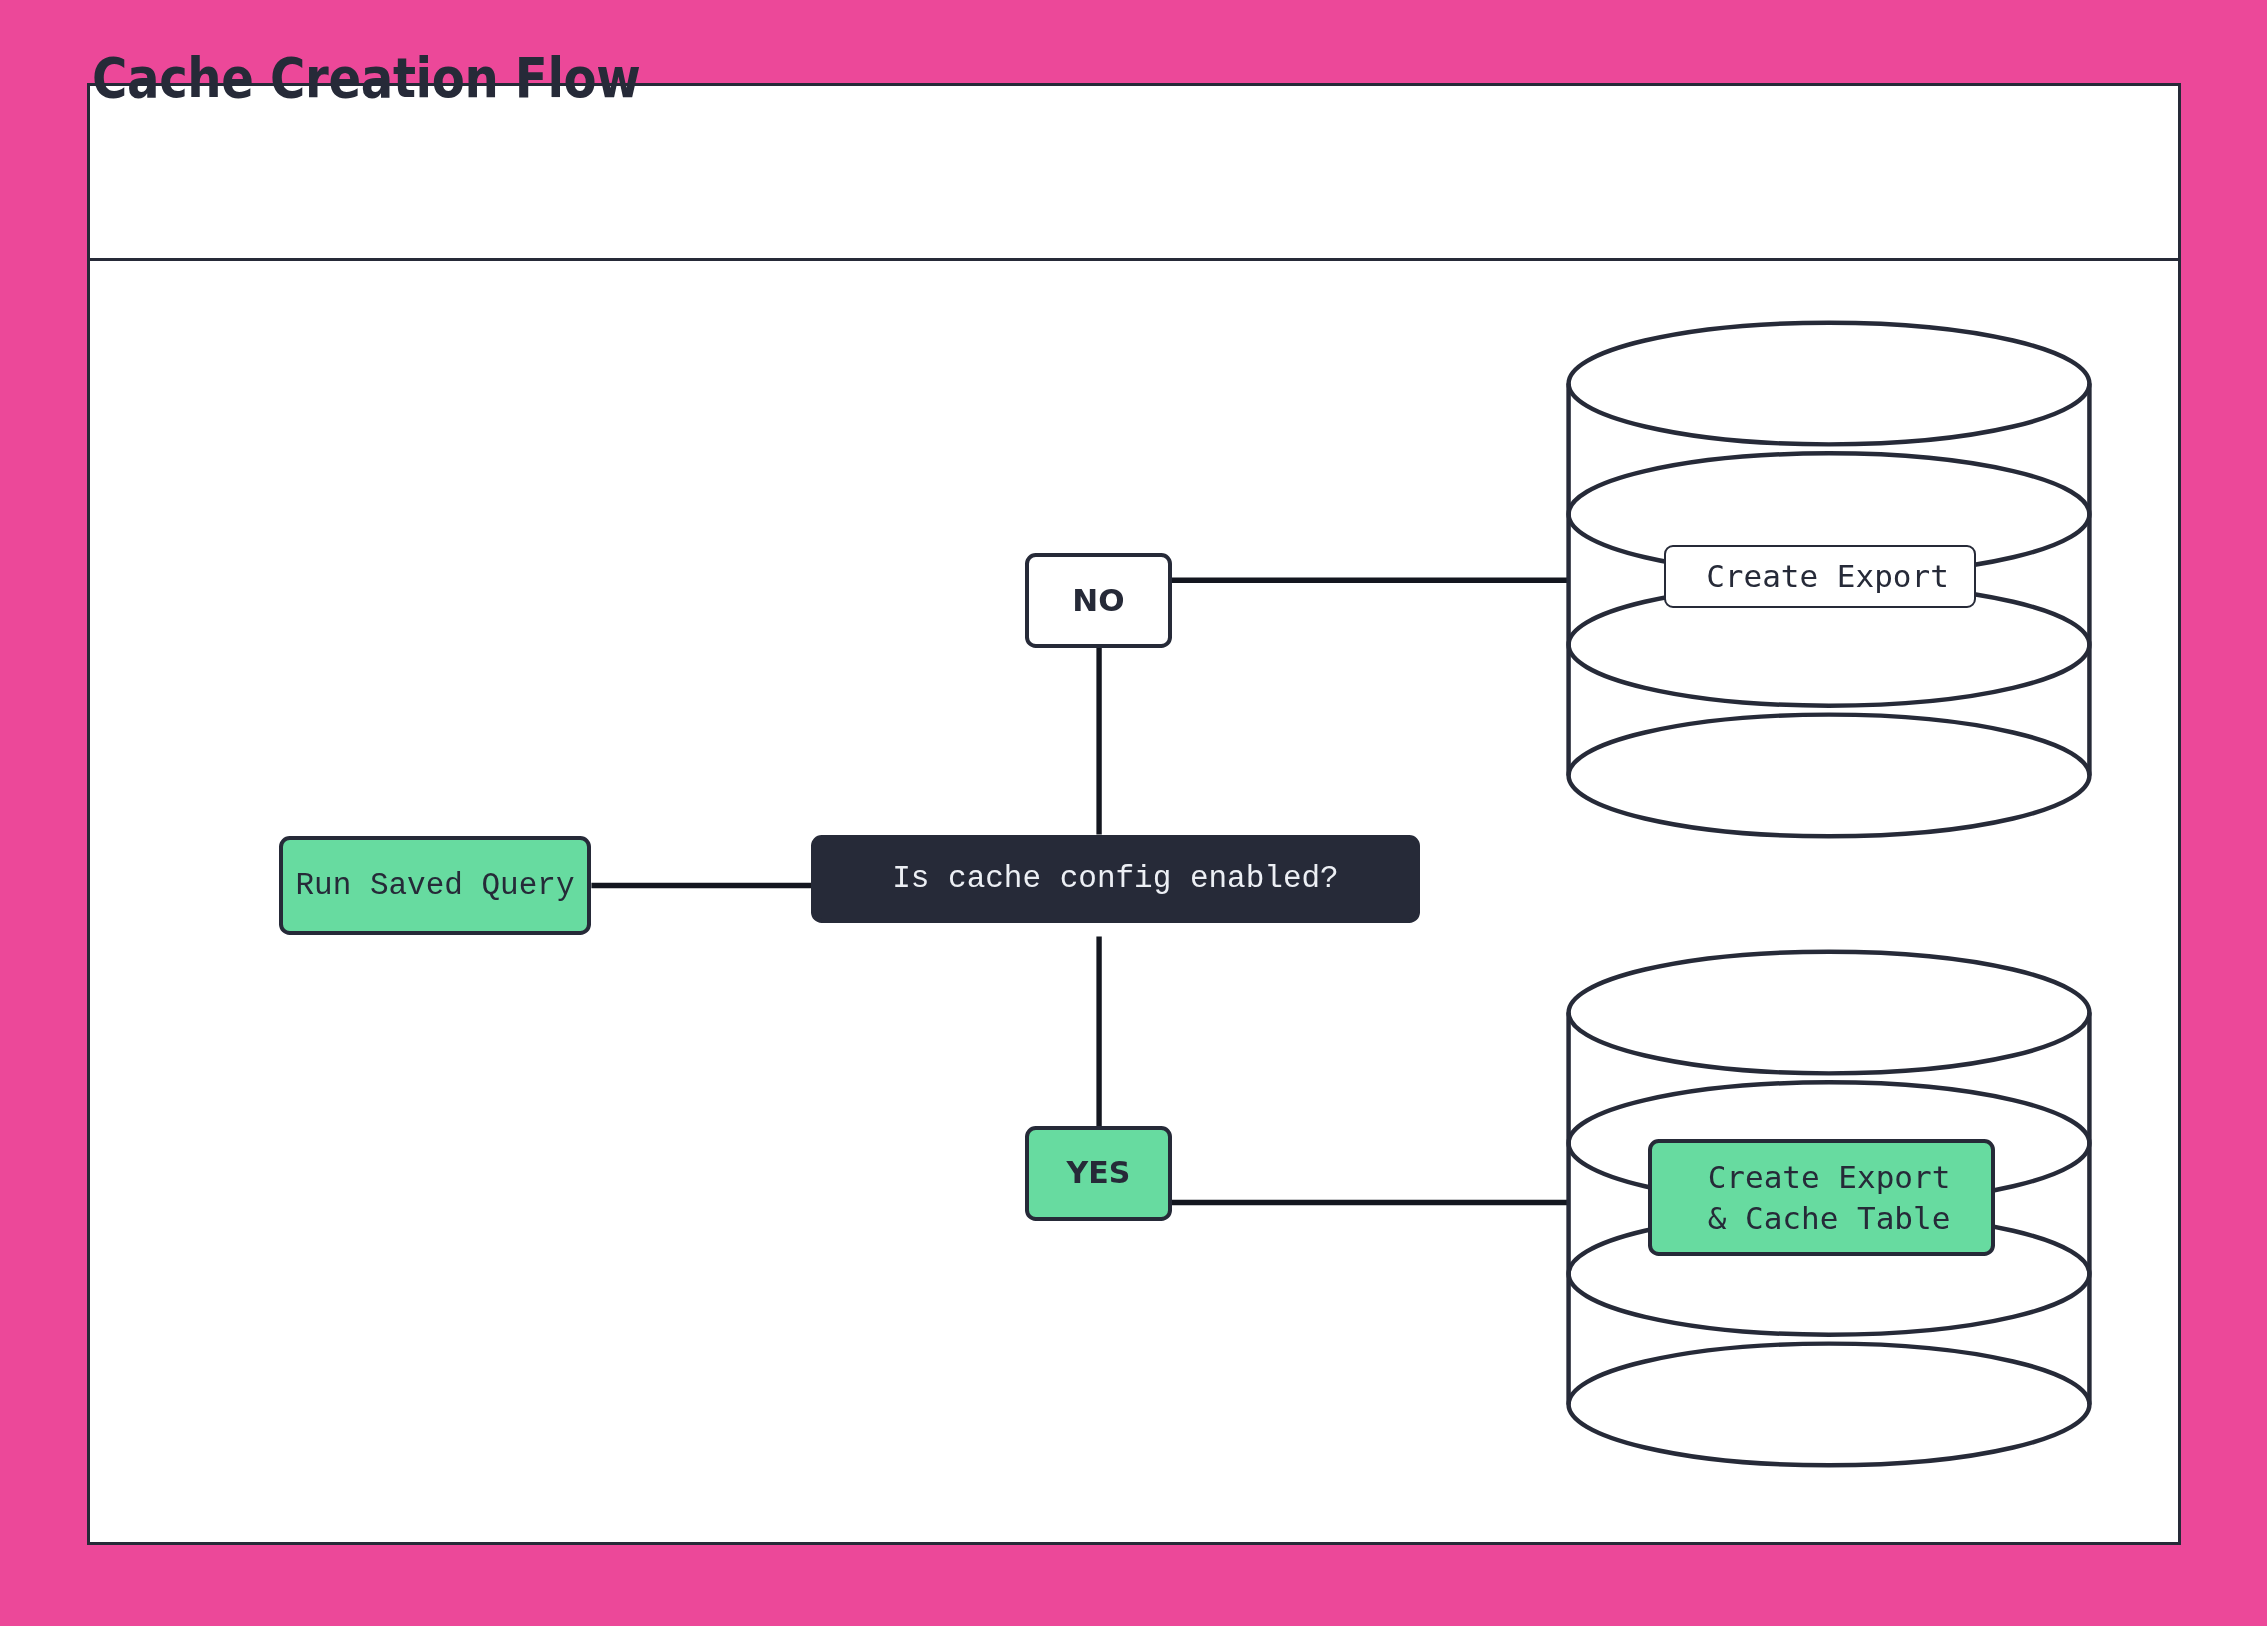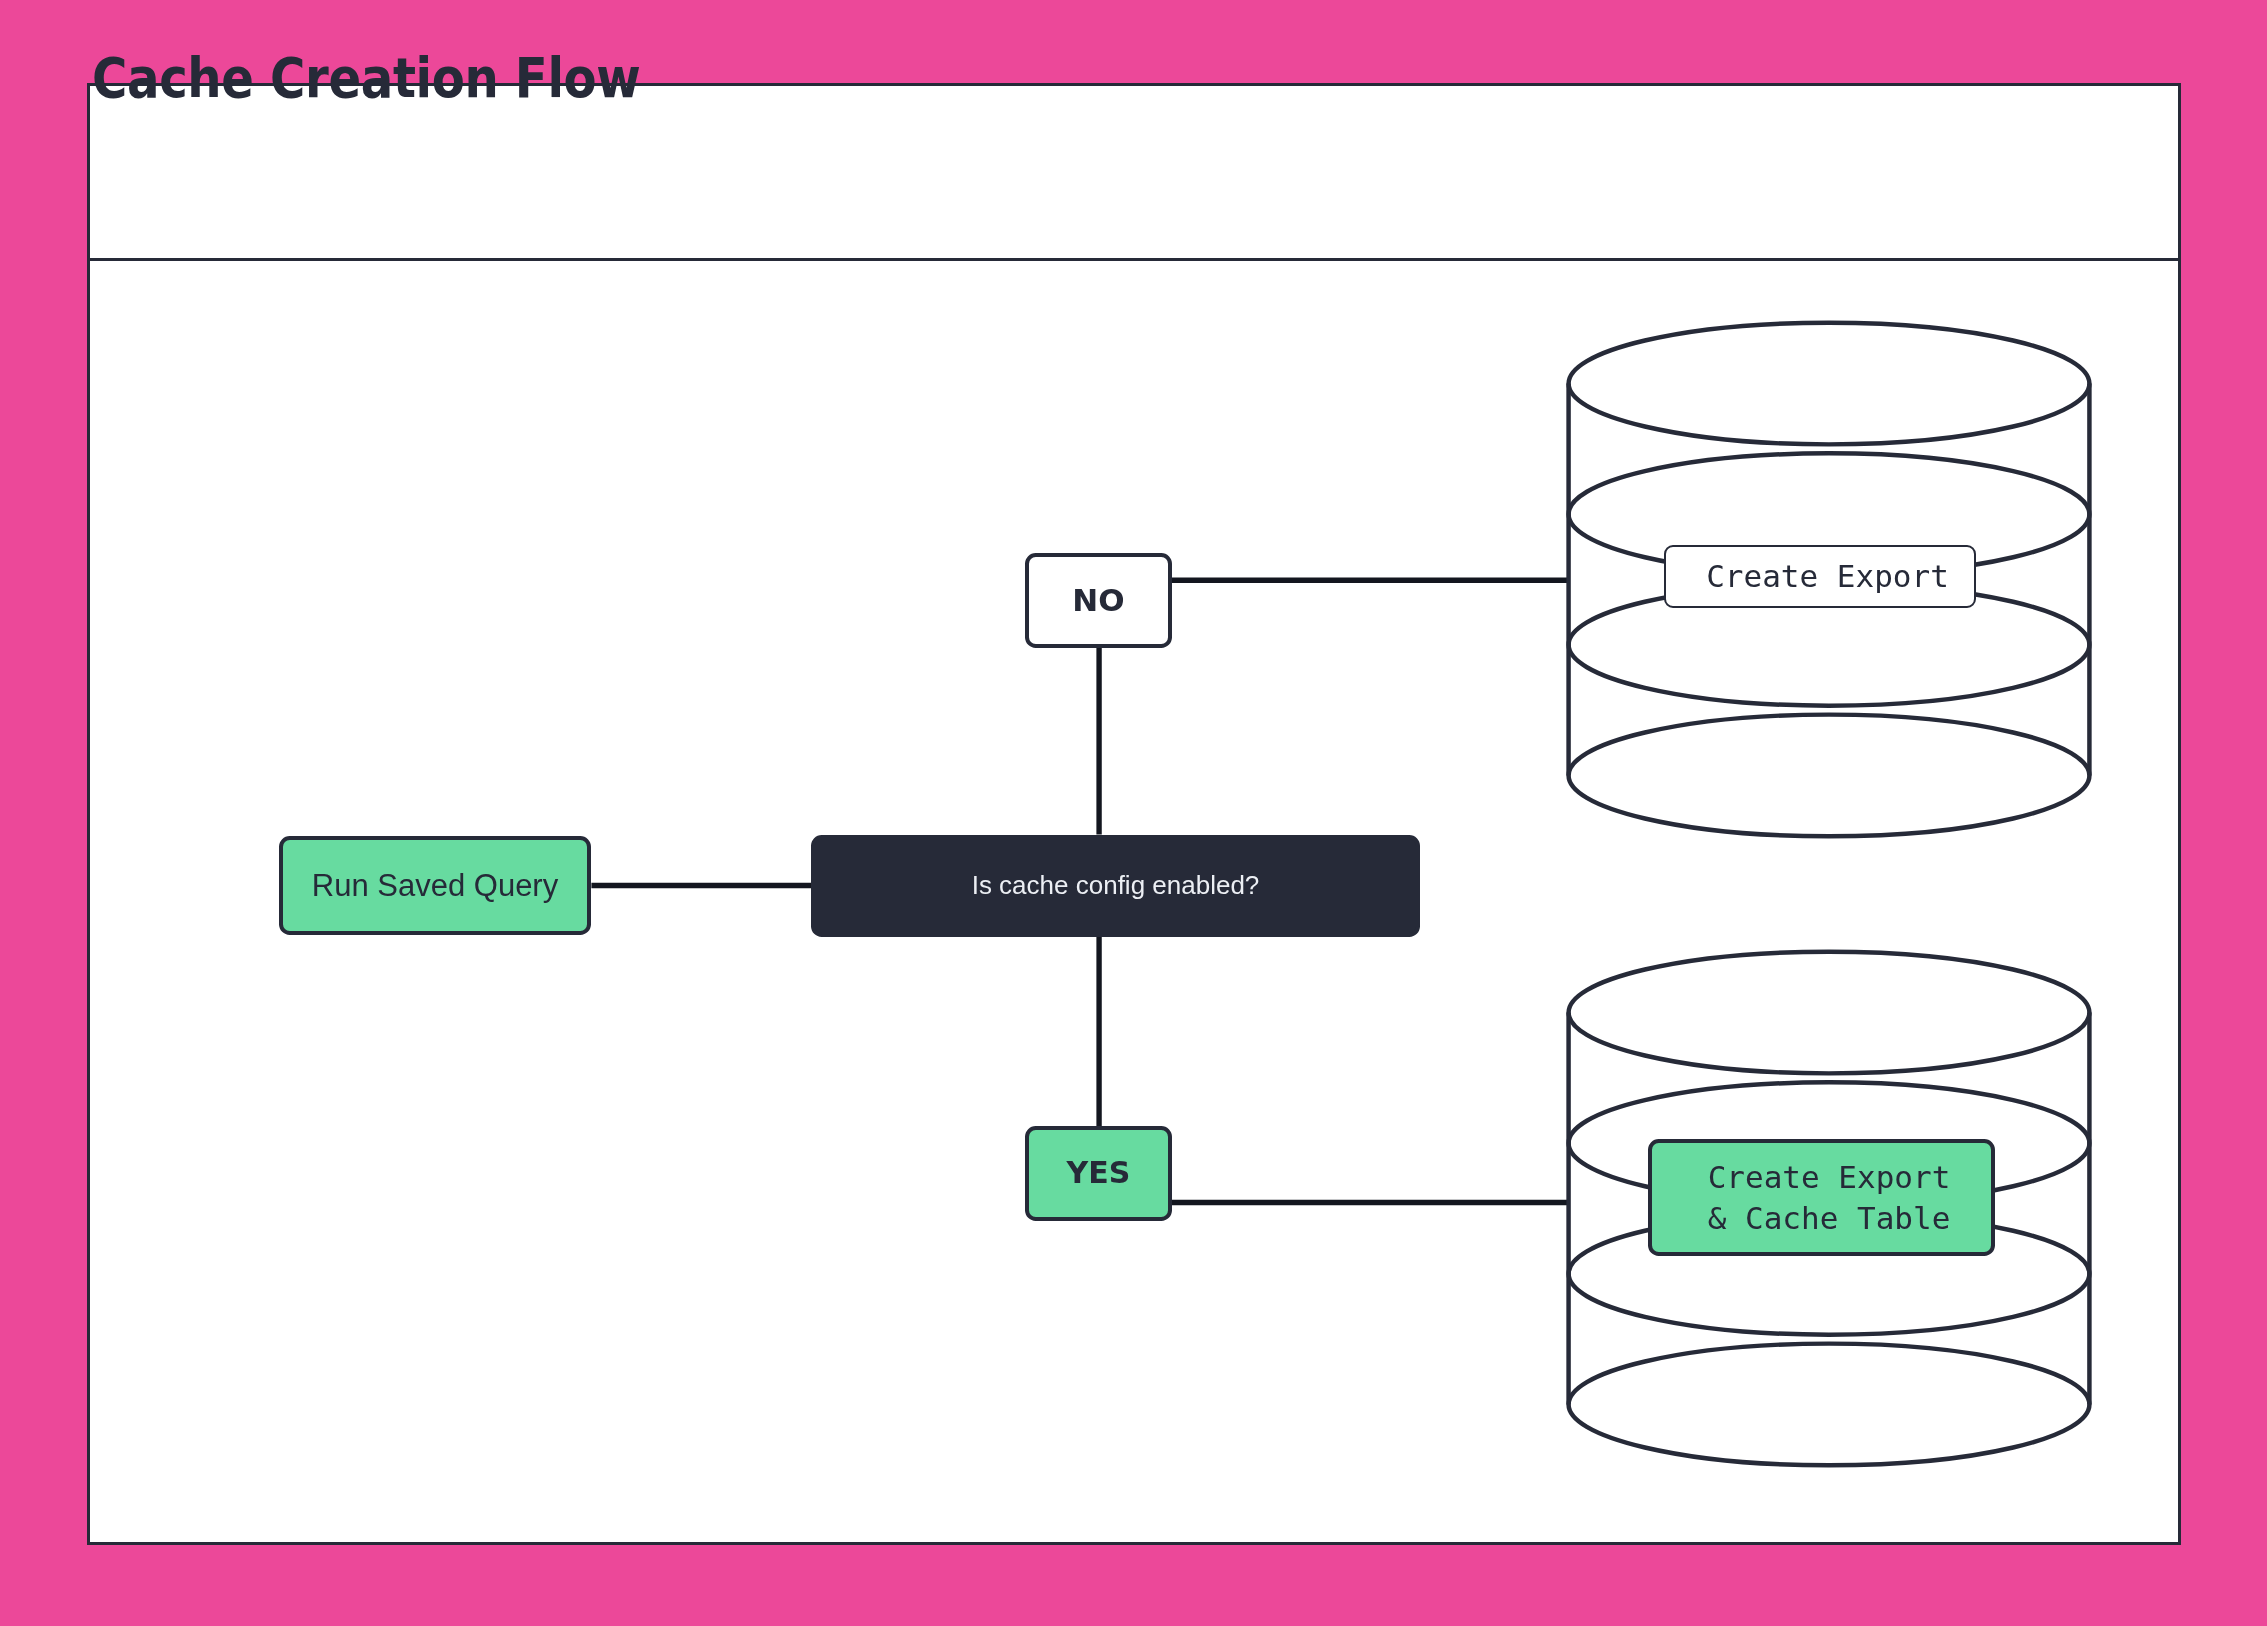--- a/index.html
+++ b/index.html
@@ -79,21 +79,21 @@
 
   
   .node {
     position: absolute;
     box-sizing: border-box;
     display: flex;
     align-items: center;
     justify-content: center;
     text-align: center;
     border-radius: 10.7px;
-    font-family: Liberation Sans, sans-serif;
+    font-family: Liberation Mono, monospace;
     white-space: pre;
     line-height: 1.28;
   }
 
   .node-green {
     background: #67dba0;
     border: 4.5px solid #262a38;
     color: #262a38;
   }
 
@@ -116,22 +116,22 @@
   }
 
   #node-run-saved-query {
     left: 279px;  top: 836px;
     width: 312px; height: 99px;
     font-size: 31px;
   }
 
   #node-decision {
     left: 811px;  top: 835px;
-    width: 609px; height: 102px;
-    font-size: 26px;
+    width: 609px; height: 88px;
+    font-size: 31px;
   }
 
   #node-no {
     left: 1025px; top: 533px;
     width: 147px; height: 95px;
     font-size: 31px;
     margin-top: 20px;
   }
 
   #node-yes {

